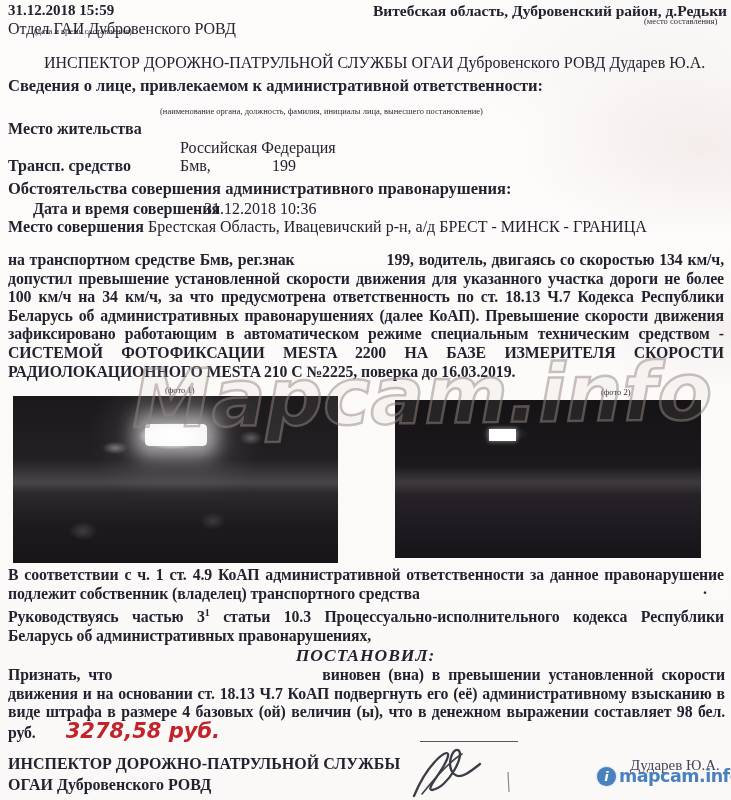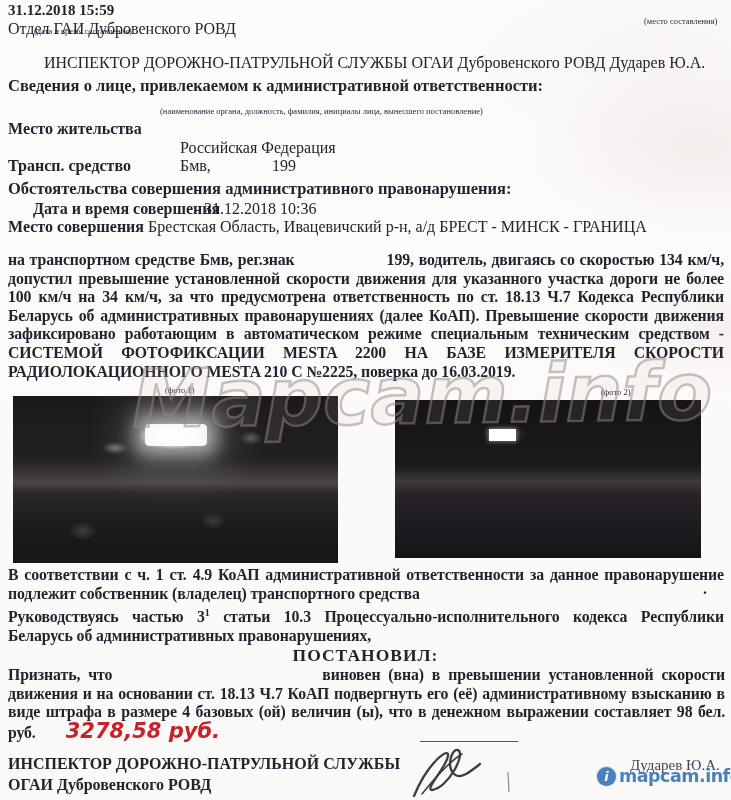--- a/index.html
+++ b/index.html
@@ -18,21 +18,21 @@
     position:relative;width:731px;height:800px;
     background:
       radial-gradient(ellipse 260px 120px at 96% 150px, rgba(208,178,178,0.20), transparent 70%),
       radial-gradient(ellipse 200px 90px at 99% 330px, rgba(205,185,185,0.16), transparent 70%),
       radial-gradient(ellipse 300px 140px at 90% 60px, rgba(215,200,195,0.14), transparent 70%),
       linear-gradient(#fdfcfb,#fbf9f7);
   }
   .abs{position:absolute;}
   .b{font-weight:bold;}
   .cap{font-size:8.5px;letter-spacing:0;color:#2a2938;white-space:nowrap;}
-  .t15{font-size:15px;} .t16{font-size:16px;} .t17{font-size:17.5px;}
+  .t15{font-size:15px;} .t16{font-size:16px;} .t17{font-size:17.5px;font-style:italic;}
   .para{
     font-size:15.8px;font-weight:bold;line-height:18.6px;
     text-align:justify;text-align-last:left;letter-spacing:-0.1px;
     margin:0;
   }
   .nline{white-space:nowrap;}
   .spacer{display:inline-block;height:1px;}
   .photo{
     position:absolute;z-index:1;
     background-color:#161417;
@@ -92,20 +92,21 @@
   sup{font-size:10px;}
 </style>
 </head>
 <body>
 
 <div class="page">
 
   <div class="abs b t15 nline" style="left:8px;top:2px;">31.12.2018 15:59</div>
   <div class="abs cap" style="left:34px;top:26px;">(дата и время составления)</div>
 
+  <div class="abs b nline" style="right:4px;top:2px;font-size:15.5px;">Витебская область, Дубровенский район, д.Редьки</div>
   <div class="abs cap" style="left:644px;top:16px;">(место составления)</div>
 
   <div class="abs t16 nline" style="left:8px;top:20px;">Отдел ГАИ Дубровенского РОВД</div>
   <div class="abs t16 nline" style="left:8px;top:54px;margin-left:36px;">ИНСПЕКТОР ДОРОЖНО-ПАТРУЛЬНОЙ СЛУЖБЫ ОГАИ Дубровенского РОВД Дударев Ю.А.</div>
   <div class="abs cap" style="left:160px;top:70px;margin-top:36px;">(наименование органа, должность, фамилия, инициалы лица, вынесшего постановление)</div>
 
   <div class="abs b nline" style="left:8px;top:76px;font-size:16.5px;">Сведения о лице, привлекаемом к административной ответственности:</div>
   <div class="abs t16 nline" style="left:180px;top:139px;">Российская Федерация</div>
   <div class="abs b t16 nline" style="left:8px;top:120px;">Место жительства</div>
   <div class="abs b t16 nline" style="left:8px;top:157px;">Трансп. средство</div>

